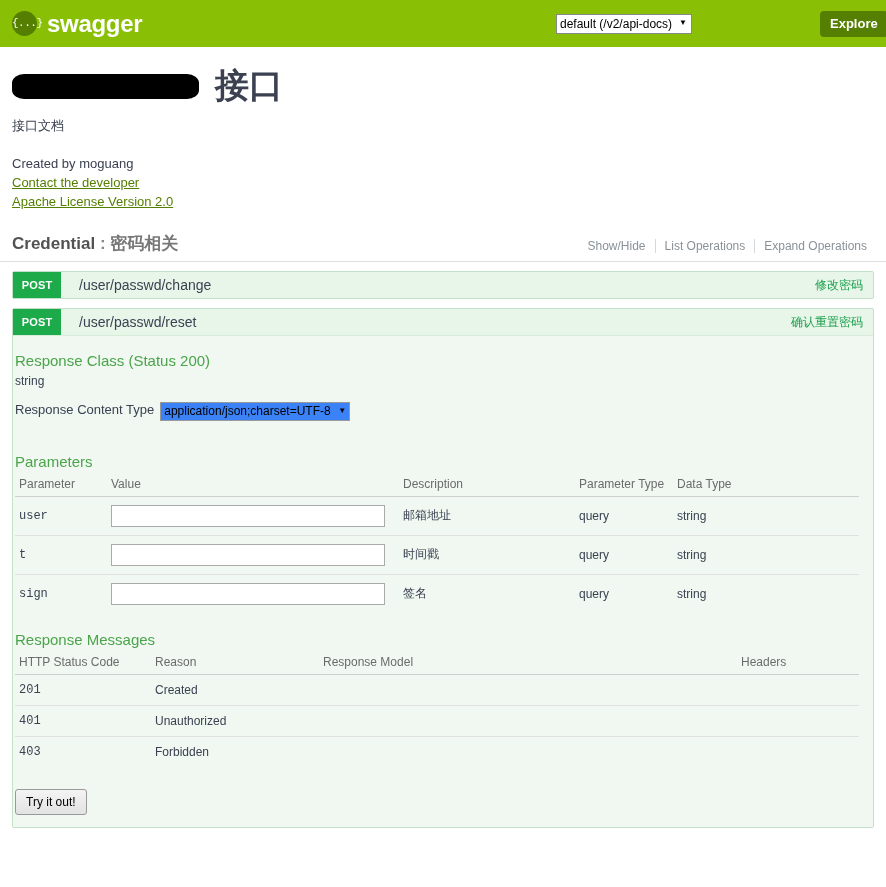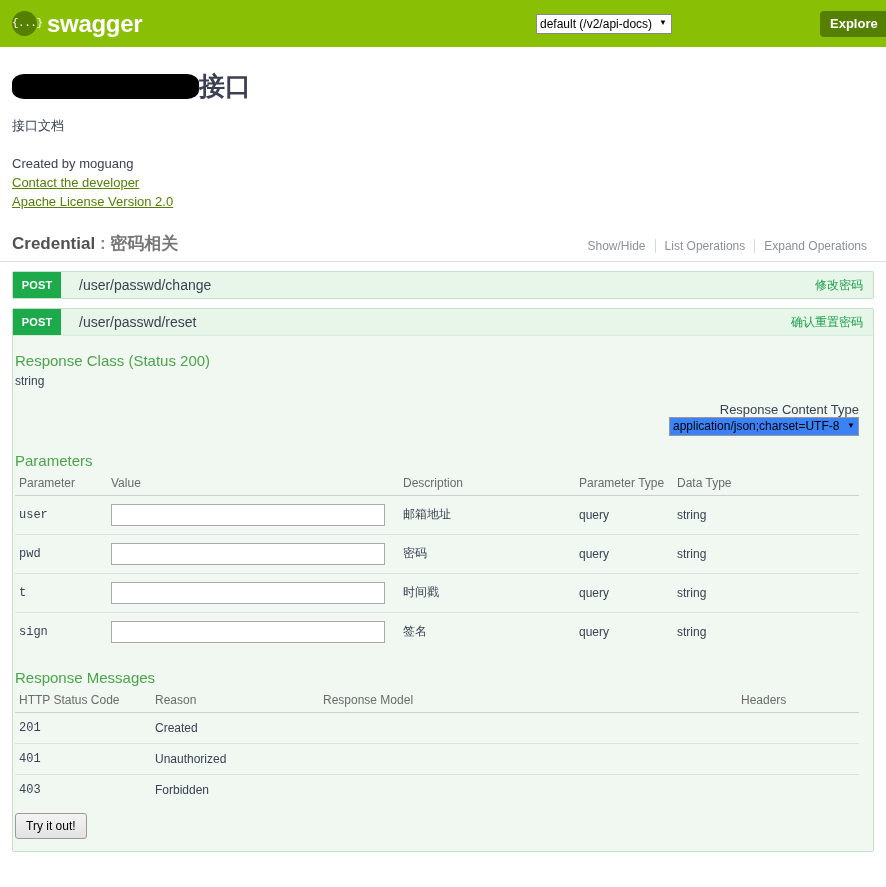--- a/index.html
+++ b/index.html
@@ -39,21 +39,21 @@
   }
   #logo-text {
     color: #fff;
     font-size: 24px;
     font-weight: bold;
     margin-left: 10px;
     letter-spacing: -0.3px;
   }
   #api-select-wrap {
     position: absolute;
-    left: 536px; top: 14px;
+    left: 556px; top: 14px;
   }
   #api-select {
     font-family: "Liberation Sans", sans-serif;
     font-size: 12px;
     padding: 1px 2px 1px 3px;
     border: 1px solid #888;
     background: #fff;
     color: #000;
     height: 20px;
     line-height: 16px;
@@ -83,27 +83,28 @@
     padding: 5px 10px 6px;
     cursor: pointer;
     font-family: "Liberation Sans", sans-serif;
   }
 
   
   #info {
     padding: 24px 0 0 12px;
   }
   #api-title {
-    font-size: 26px;
+    font-size: 34px;
     font-weight: bold;
     color: #3b4151;
     line-height: 1.1;
     display: flex;
     align-items: center;
     height: 30px;
+    gap: 16px;
   }
   #title-redaction {
     display: inline-block;
     width: 187px;
     height: 25px;
     background: #000;
     border-radius: 12px / 9px;
     margin-right: 0px;
   }
   #api-title-visible { margin-left: 0px; }
@@ -211,24 +212,23 @@
     font-weight: normal;
   }
   .plain {
     font-size: 12px;
     color: #3b4151;
     margin-bottom: 14px;
   }
   .content-type-row {
     font-size: 13px;
     color: #3b4151;
-    margin-bottom: 16px;
-    display: flex;
-    align-items: flex-end;
-    flex-direction: column;
+    margin-bottom: 32px;
+    display: flex;
+    align-items: flex-start;
   }
   .ct-select-wrap { position: relative; margin-left: 6px; display: inline-block; }
   .ct-select {
     font-family: "Liberation Sans", sans-serif;
     font-size: 12px;
     border: 1px solid #999;
     background: #3b82f6;
     color: #000;
     height: 19px;
     line-height: 15px;
@@ -285,21 +285,21 @@
 
   .resp-table .c-code { width: 140px; padding-left: 4px !important; }
   .resp-table .c-reason { width: 168px; }
   .resp-table .c-model { width: auto; }
   .resp-table .c-headers { width: 118px; }
   .resp-table th.c-headers { text-align: left; }
 
   .resp-head-gap { margin-top: 18px; }
 
   #try-btn {
-    margin-top: 8px;
+    margin-top: 22px;
     background: linear-gradient(#f4f4f4, #e2e2e2);
     border: 1px solid #999;
     border-radius: 3px;
     font-size: 12px;
     font-family: "Liberation Sans", sans-serif;
     color: #000;
     padding: 5px 10px;
     cursor: pointer;
   }
 </style>
@@ -385,29 +385,20 @@
           <tr>
             <td class="col-param mono">user</td>
             <td class="col-value">
               <input class="param-input" type="text" value="" style="">
             </td>
             <td class="col-desc">邮箱地址</td>
             <td class="col-ptype">query</td>
             <td class="col-dtype dtype">string</td>
           </tr>
           <tr>
-            <td class="col-param mono">pwd</td>
-            <td class="col-value">
-              <input class="param-input" type="text" value="" style="">
-            </td>
-            <td class="col-desc">密码</td>
-            <td class="col-ptype">query</td>
-            <td class="col-dtype dtype">string</td>
-          </tr>
-          <tr>
             <td class="col-param mono">t</td>
             <td class="col-value">
               <input class="param-input" type="text" value="" style="">
             </td>
             <td class="col-desc">时间戳</td>
             <td class="col-ptype">query</td>
             <td class="col-dtype dtype">string</td>
           </tr>
           <tr>
             <td class="col-param mono">sign</td>

